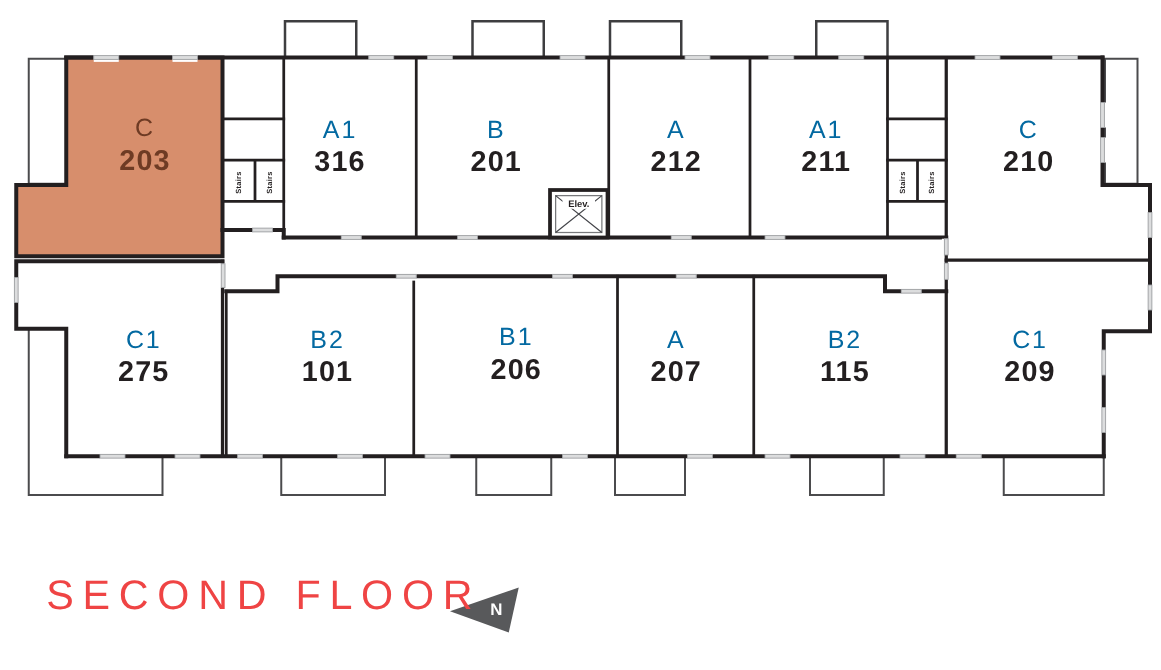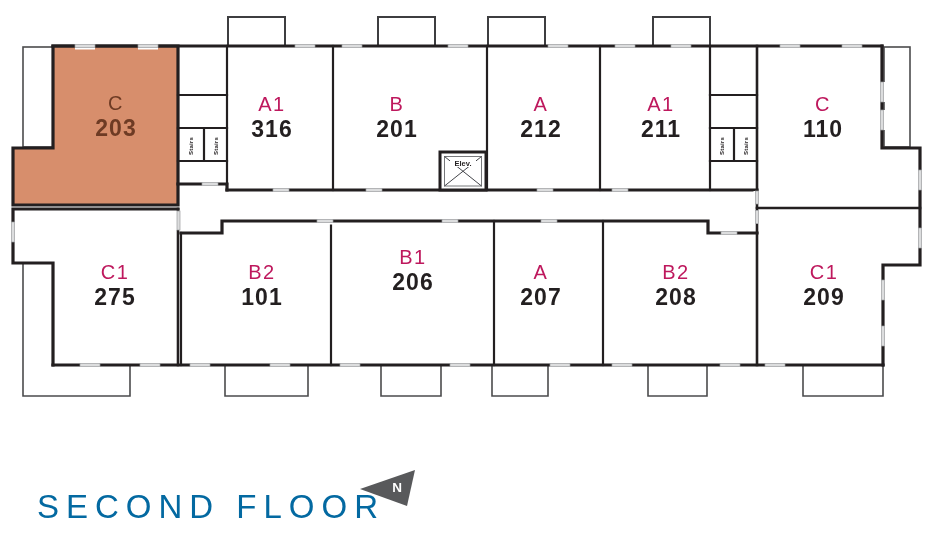--- a/index.html
+++ b/index.html
@@ -1,25 +1,25 @@
 <!DOCTYPE html>
 <html><head>
 <meta charset="utf-8">
 <style>
   html,body{margin:0;padding:0;background:#ffffff;}
   #canvas{position:relative;width:929px;height:536px;background:#ffffff;overflow:hidden;
           font-family:"Liberation Sans", sans-serif;}
   #plan-svg{position:absolute;left:0;top:0;}
   .unit{position:absolute;z-index:5;}
   .u-label{position:absolute;transform:translateX(-50%);text-align:center;white-space:nowrap;}
-  .u-type{display:block;font-size:20px;line-height:24px;font-weight:400;letter-spacing:1.5px;color:#be185d;}
+  .u-type{display:block;font-size:20px;line-height:24px;font-weight:400;letter-spacing:1.5px;color:#0369a1;}
   .u-num{display:block;font-size:23px;line-height:27px;font-weight:700;letter-spacing:1px;color:#231F20;}
   .unit.highlighted .u-type,.unit.highlighted .u-num{color:#6E3B24;}
-  #floor-title{position:absolute;left:37px;top:488px;font-size:33px;font-weight:400;
-               letter-spacing:7px;color:#0369a1;z-index:6;}
+  #floor-title{position:absolute;left:37px;top:457px;font-size:33px;font-weight:400;
+               letter-spacing:7px;color:#ef4444;z-index:6;}
   .stairs-text{font-size:6px;font-weight:700;fill:#231F20;letter-spacing:.2px;}
   .elev-text{font-size:7.5px;font-weight:700;fill:#231F20;}
   .n-text{font-size:13.5px;font-weight:700;fill:#ffffff;}
   .wall{stroke:#231F20;fill:none;stroke-linecap:square;}
   .w3{stroke-width:3.2;} .w2{stroke-width:2.2;} .w26{stroke-width:2.6;}
   .thin{stroke:#4B4B4D;stroke-width:1.6;fill:none;}
   .thinf{stroke:#4B4B4D;stroke-width:1.6;fill:#ffffff;}
   .balc{stroke:#3E3E40;stroke-width:2;fill:#ffffff;}
   .op-w{fill:#ffffff;} .op-g{fill:#DCDDDE;stroke:#9A9C9F;stroke-width:.7;}
 </style>
@@ -212,51 +212,51 @@
   </div>
   <div class="unit" style="left:600px;top:46px;width:110px;height:144px;">
     <div class="u-label" style="left:61px;top:46px;">
       <span class="u-type">A1</span>
       <span class="u-num">211</span>
     </div>
   </div>
   <div class="unit" style="left:757px;top:46px;width:163px;height:162px;">
     <div class="u-label" style="left:66px;top:46px;">
       <span class="u-type">C</span>
-      <span class="u-num">110</span>
+      <span class="u-num">210</span>
     </div>
   </div>
   <div class="unit" style="left:13px;top:209px;width:165px;height:156px;">
     <div class="u-label" style="left:102px;top:51px;">
       <span class="u-type">C1</span>
       <span class="u-num">275</span>
     </div>
   </div>
   <div class="unit" style="left:181px;top:221px;width:150px;height:144px;">
     <div class="u-label" style="left:81px;top:39px;">
       <span class="u-type">B2</span>
       <span class="u-num">101</span>
     </div>
   </div>
-  <div class="unit" style="left:331px;top:206px;width:153px;height:144px;">
+  <div class="unit" style="left:331px;top:219px;width:153px;height:144px;">
     <div class="u-label" style="left:82px;top:39px;">
       <span class="u-type">B1</span>
       <span class="u-num">206</span>
     </div>
   </div>
   <div class="unit" style="left:494px;top:221px;width:109px;height:144px;">
     <div class="u-label" style="left:47px;top:39px;">
       <span class="u-type">A</span>
       <span class="u-num">207</span>
     </div>
   </div>
   <div class="unit" style="left:603px;top:221px;width:154px;height:144px;">
     <div class="u-label" style="left:73px;top:39px;">
       <span class="u-type">B2</span>
-      <span class="u-num">208</span>
+      <span class="u-num">115</span>
     </div>
   </div>
   <div class="unit" style="left:757px;top:208px;width:163px;height:157px;">
     <div class="u-label" style="left:67px;top:52px;">
       <span class="u-type">C1</span>
       <span class="u-num">209</span>
     </div>
   </div>
 
   <div id="floor-title">SECOND FLOOR</div>

